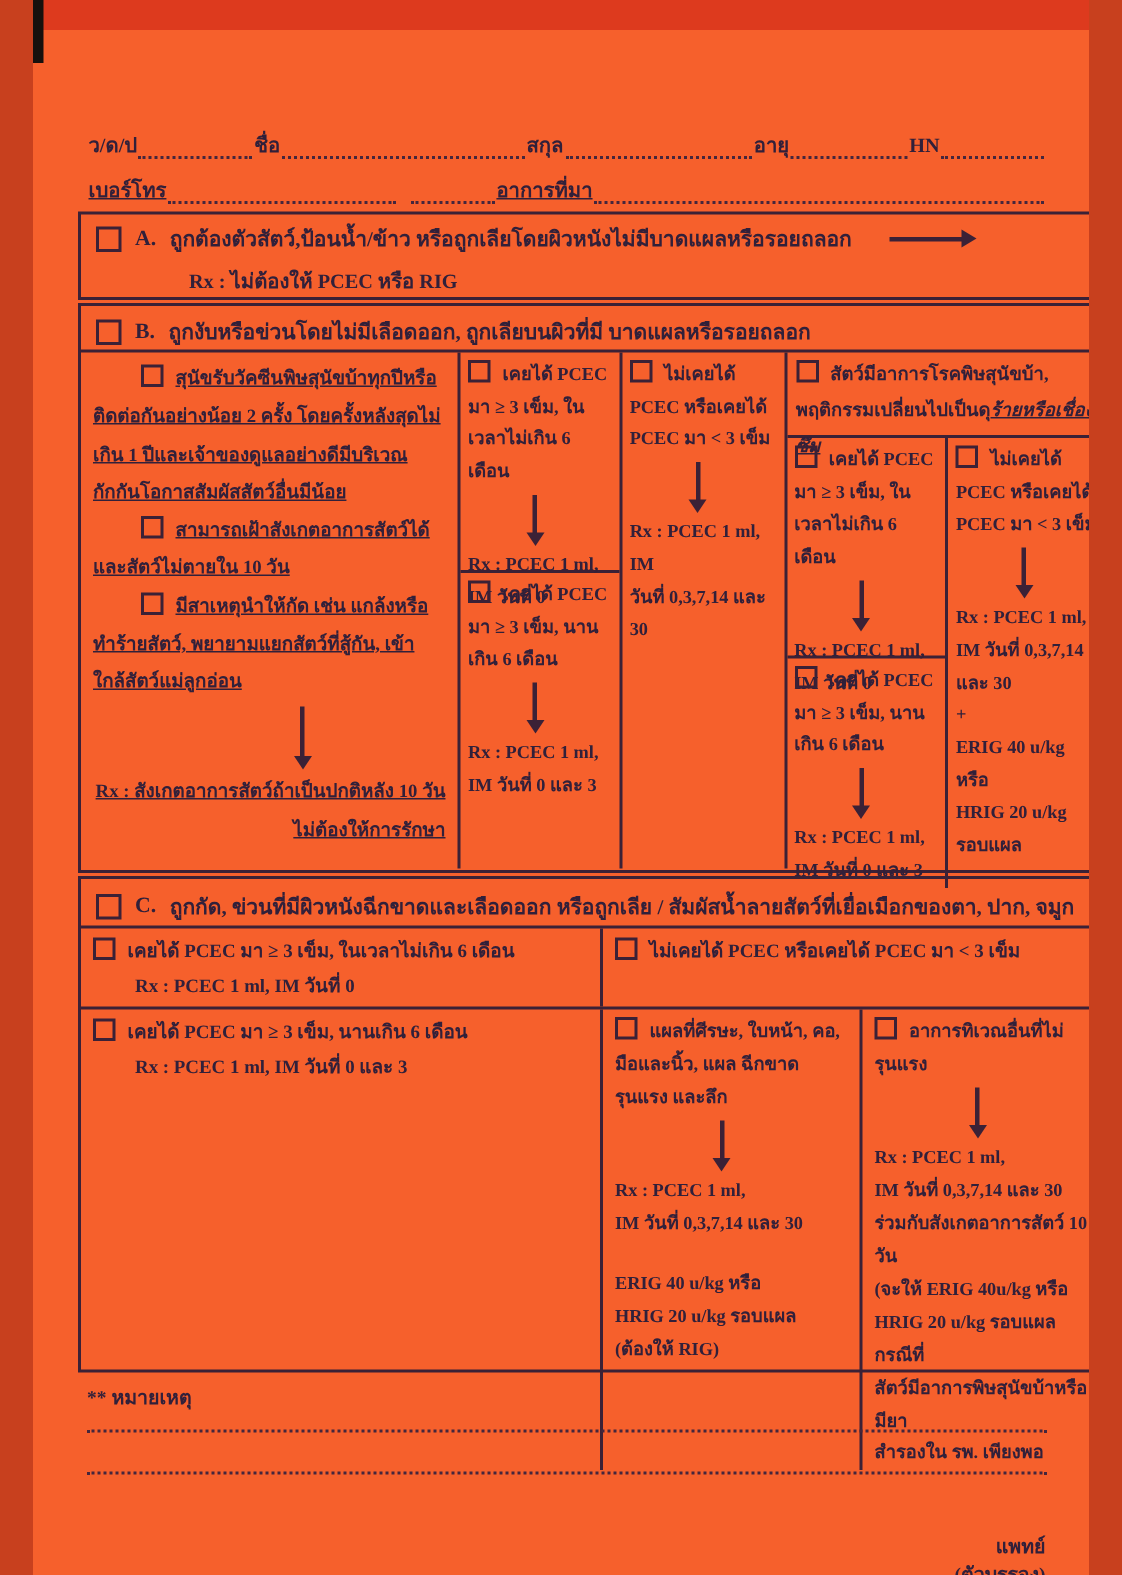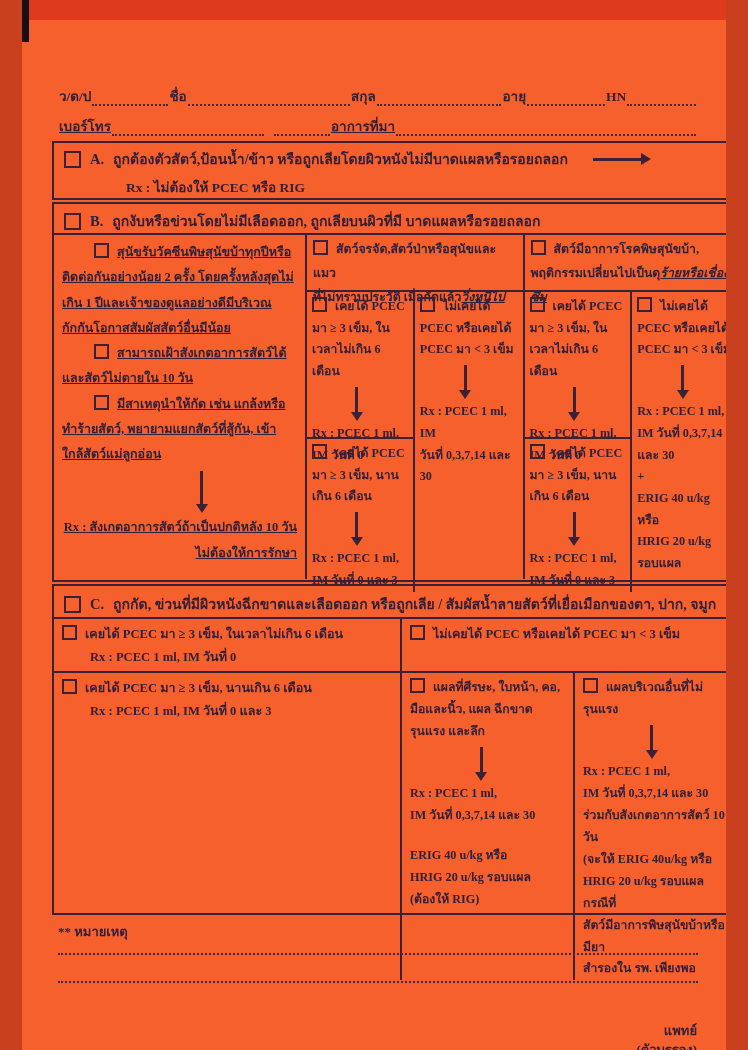--- a/index.html
+++ b/index.html
@@ -124,24 +124,20 @@
       <div class="b-left">
         <p class="item"><span class="cb-s"></span><span>สุนัขรับวัคซีนพิษสุนัขบ้าทุกปีหรือติดต่อกันอย่างน้อย 2 ครั้ง โดยครั้งหลังสุดไม่เกิน 1 ปีและเจ้าของดูแลอย่างดีมีบริเวณกักกันโอกาสสัมผัสสัตว์อื่นมีน้อย</span></p>
         <p class="item"><span class="cb-s"></span><span>สามารถเฝ้าสังเกตอาการสัตว์ได้และสัตว์ไม่ตายใน 10 วัน</span></p>
         <p class="item"><span class="cb-s"></span><span>มีสาเหตุนำให้กัด เช่น แกล้งหรือทำร้ายสัตว์, พยายามแยกสัตว์ที่สู้กัน, เข้าใกล้สัตว์แม่ลูกอ่อน</span></p>
         <div class="arr-down"></div>
         <p class="item b-rx">Rx : สังเกตอาการสัตว์ถ้าเป็นปกติหลัง 10 วัน
 ไม่ต้องให้การรักษา</p>
       </div>
 
       <div class="b-group">
-        <div class="g-head">
-          <span class="cb-s"></span><span>สัตว์จรจัด,สัตว์ป่าหรือสุนัขและแมว</span><br>
-          <span>ที่ไม่ทราบประวัติ เมื่อกัดแล้ว</span><span class="uit">วิ่งหนีไป</span>
-        </div>
         <div class="g-cols">
           <div class="g-col a">
             <div class="cell cell-top">
               <span class="cb-s"></span><span>เคยได้ PCEC มา ≥ 3 เข็ม, ในเวลาไม่เกิน 6 เดือน</span>
               <div class="arr-down"></div>
               <div class="rx">Rx : PCEC 1 ml,
 IM วันที่ 0</div>
             </div>
             <div class="cell cell-grow">
               <span class="cb-s"></span><span>เคยได้ PCEC มา ≥ 3 เข็ม, นานเกิน 6 เดือน</span>
@@ -225,21 +221,21 @@
         <span class="cb-s"></span><span>แผลที่ศีรษะ, ใบหน้า, คอ, มือและนิ้ว, แผล ฉีกขาดรุนแรง และลึก</span>
         <div class="arr-down"></div>
         <div class="rx">Rx : PCEC 1 ml,
 IM วันที่ 0,3,7,14 และ 30</div>
         <div class="c-gap"></div>
         <div class="rx">ERIG 40 u/kg  หรือ
 HRIG 20 u/kg รอบแผล
 (ต้องให้ RIG)</div>
       </div>
       <div class="c-cell c-r2r">
-        <span class="cb-s"></span><span>แผลบริเวณอื่นที่ไม่รุนแรง</span>
+        <span class="cb-s"></span><span>อาการทิเวณอื่นที่ไม่รุนแรง</span>
         <div class="arr-down"></div>
         <div class="rx">Rx :  PCEC 1 ml,
 IM วันที่ 0,3,7,14 และ 30
 ร่วมกับสังเกตอาการสัตว์ 10 วัน
 (จะให้ ERIG 40u/kg หรือ
 HRIG 20 u/kg รอบแผล กรณีที่
 สัตว์มีอาการพิษสุนัขบ้าหรือมียา
 สำรองใน รพ. เพียงพอ</div>
       </div>
     </div>

